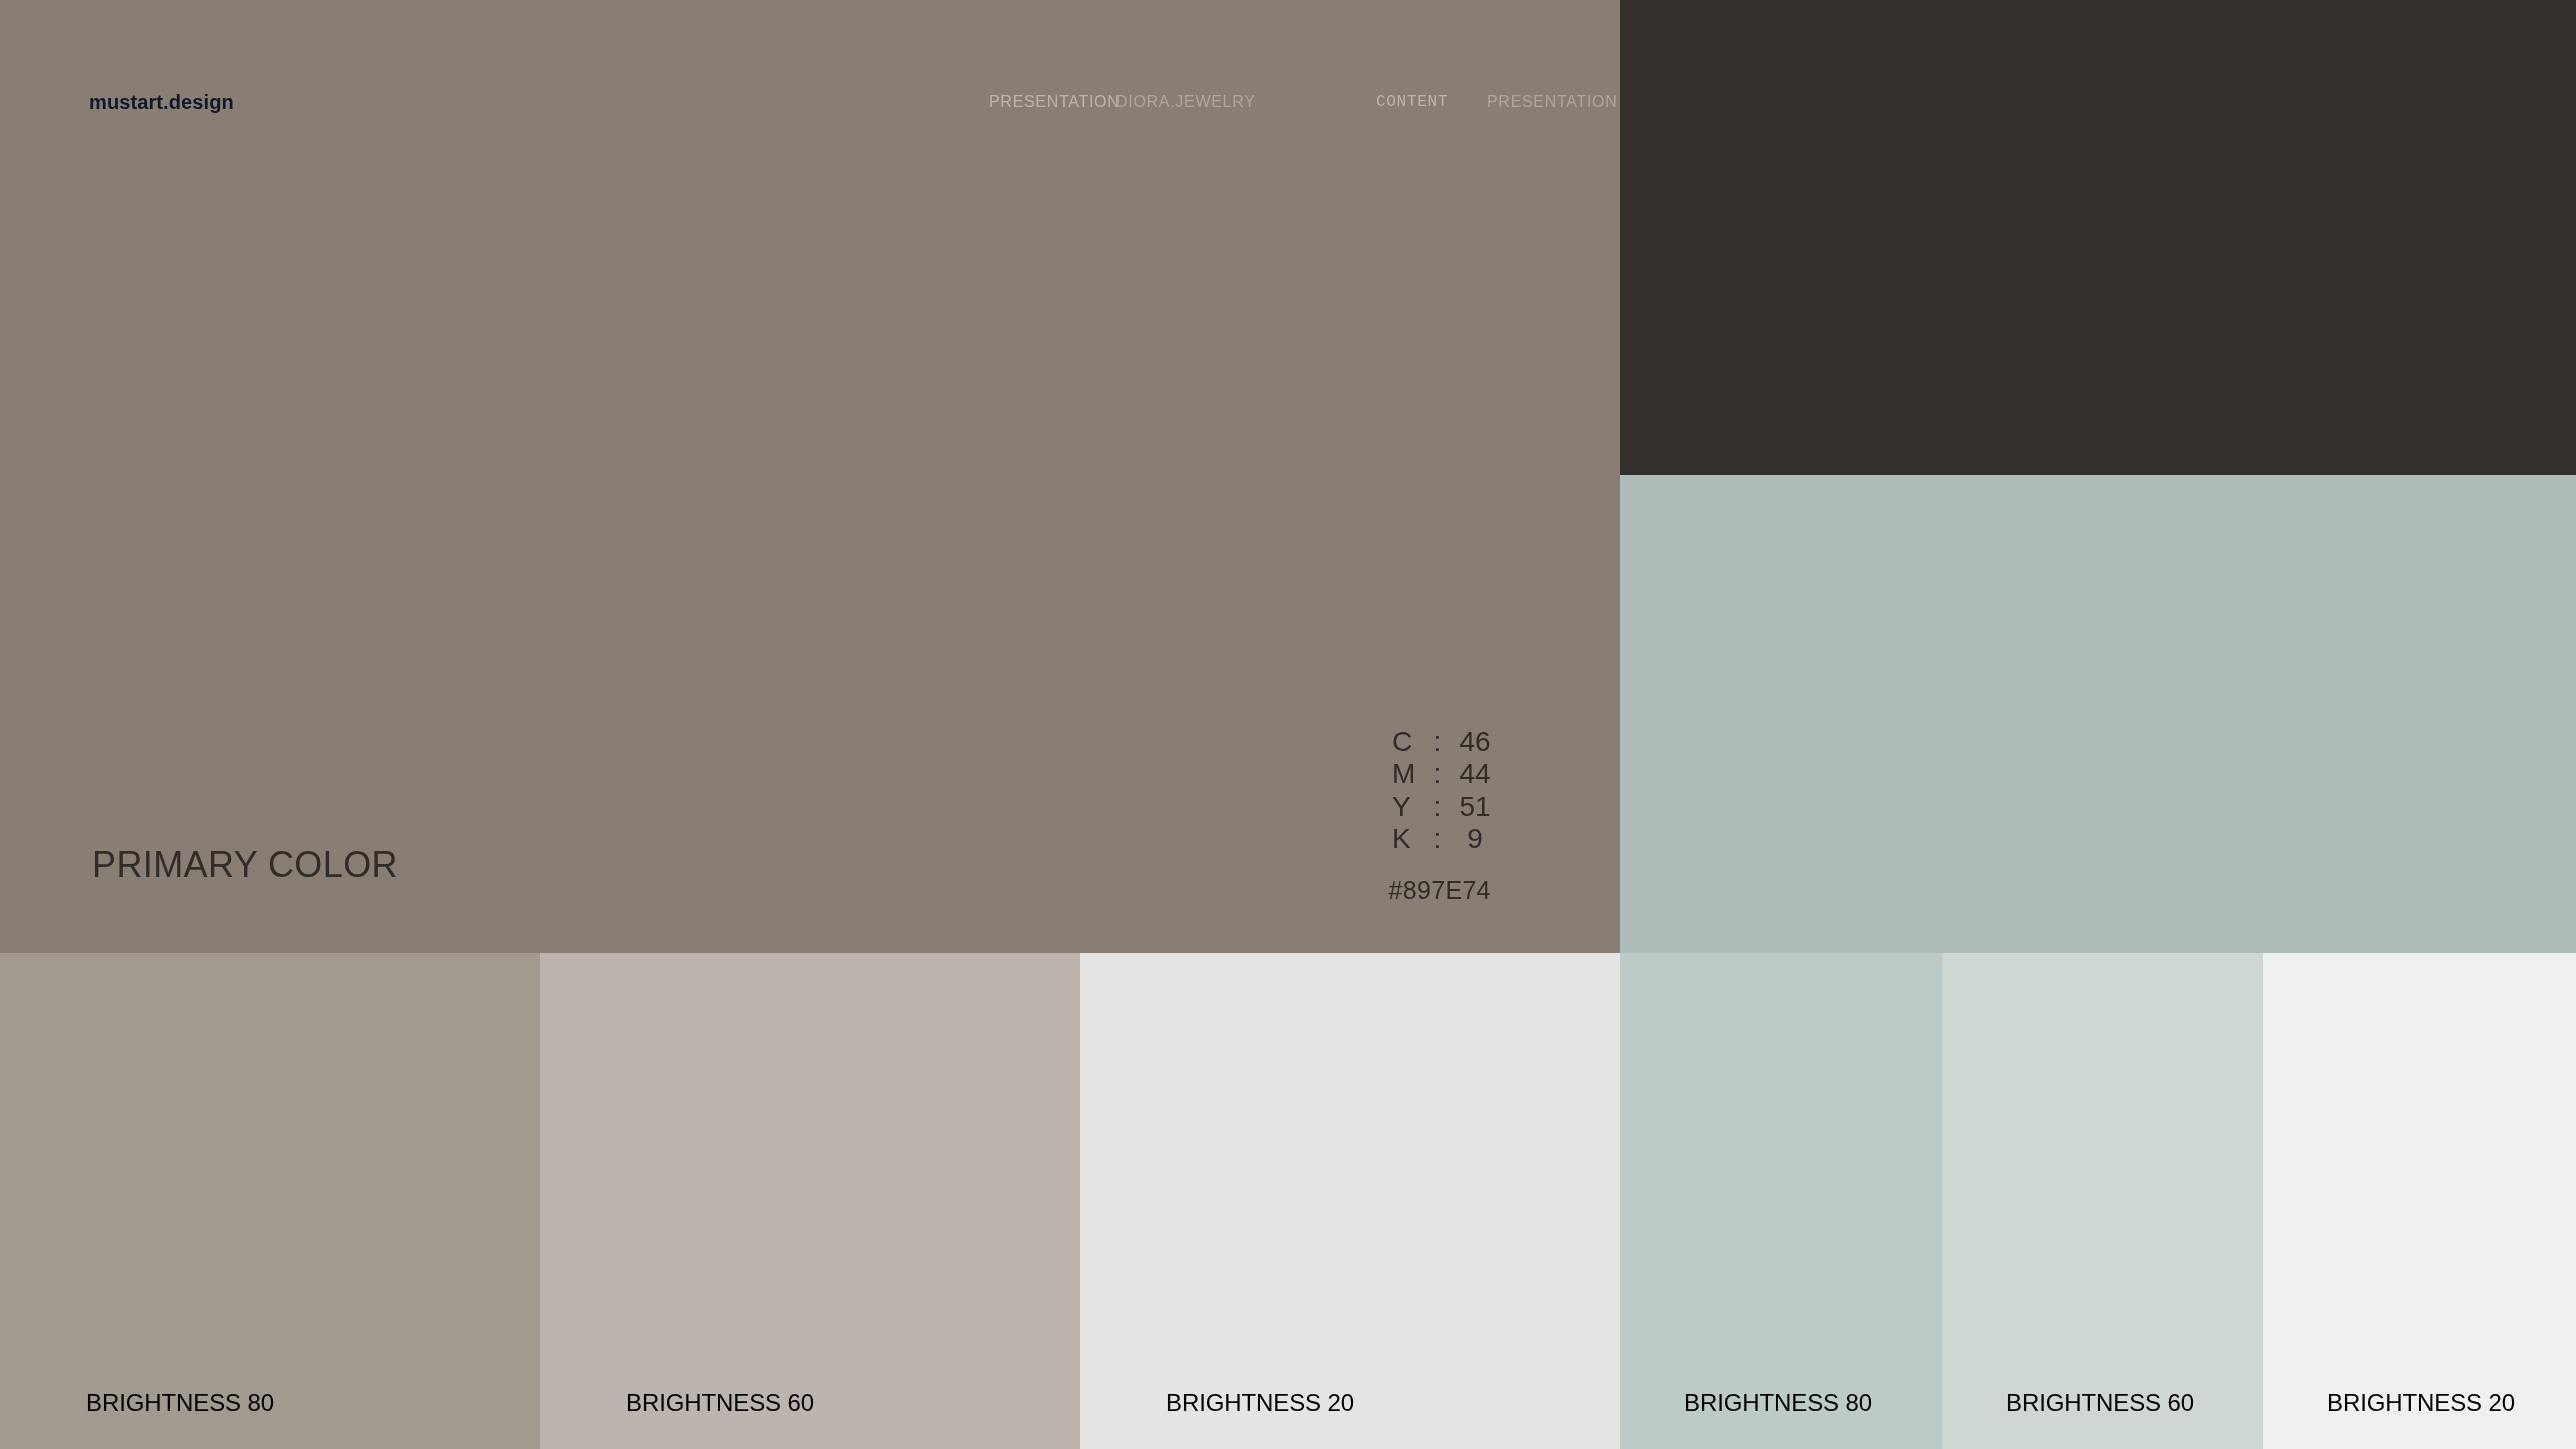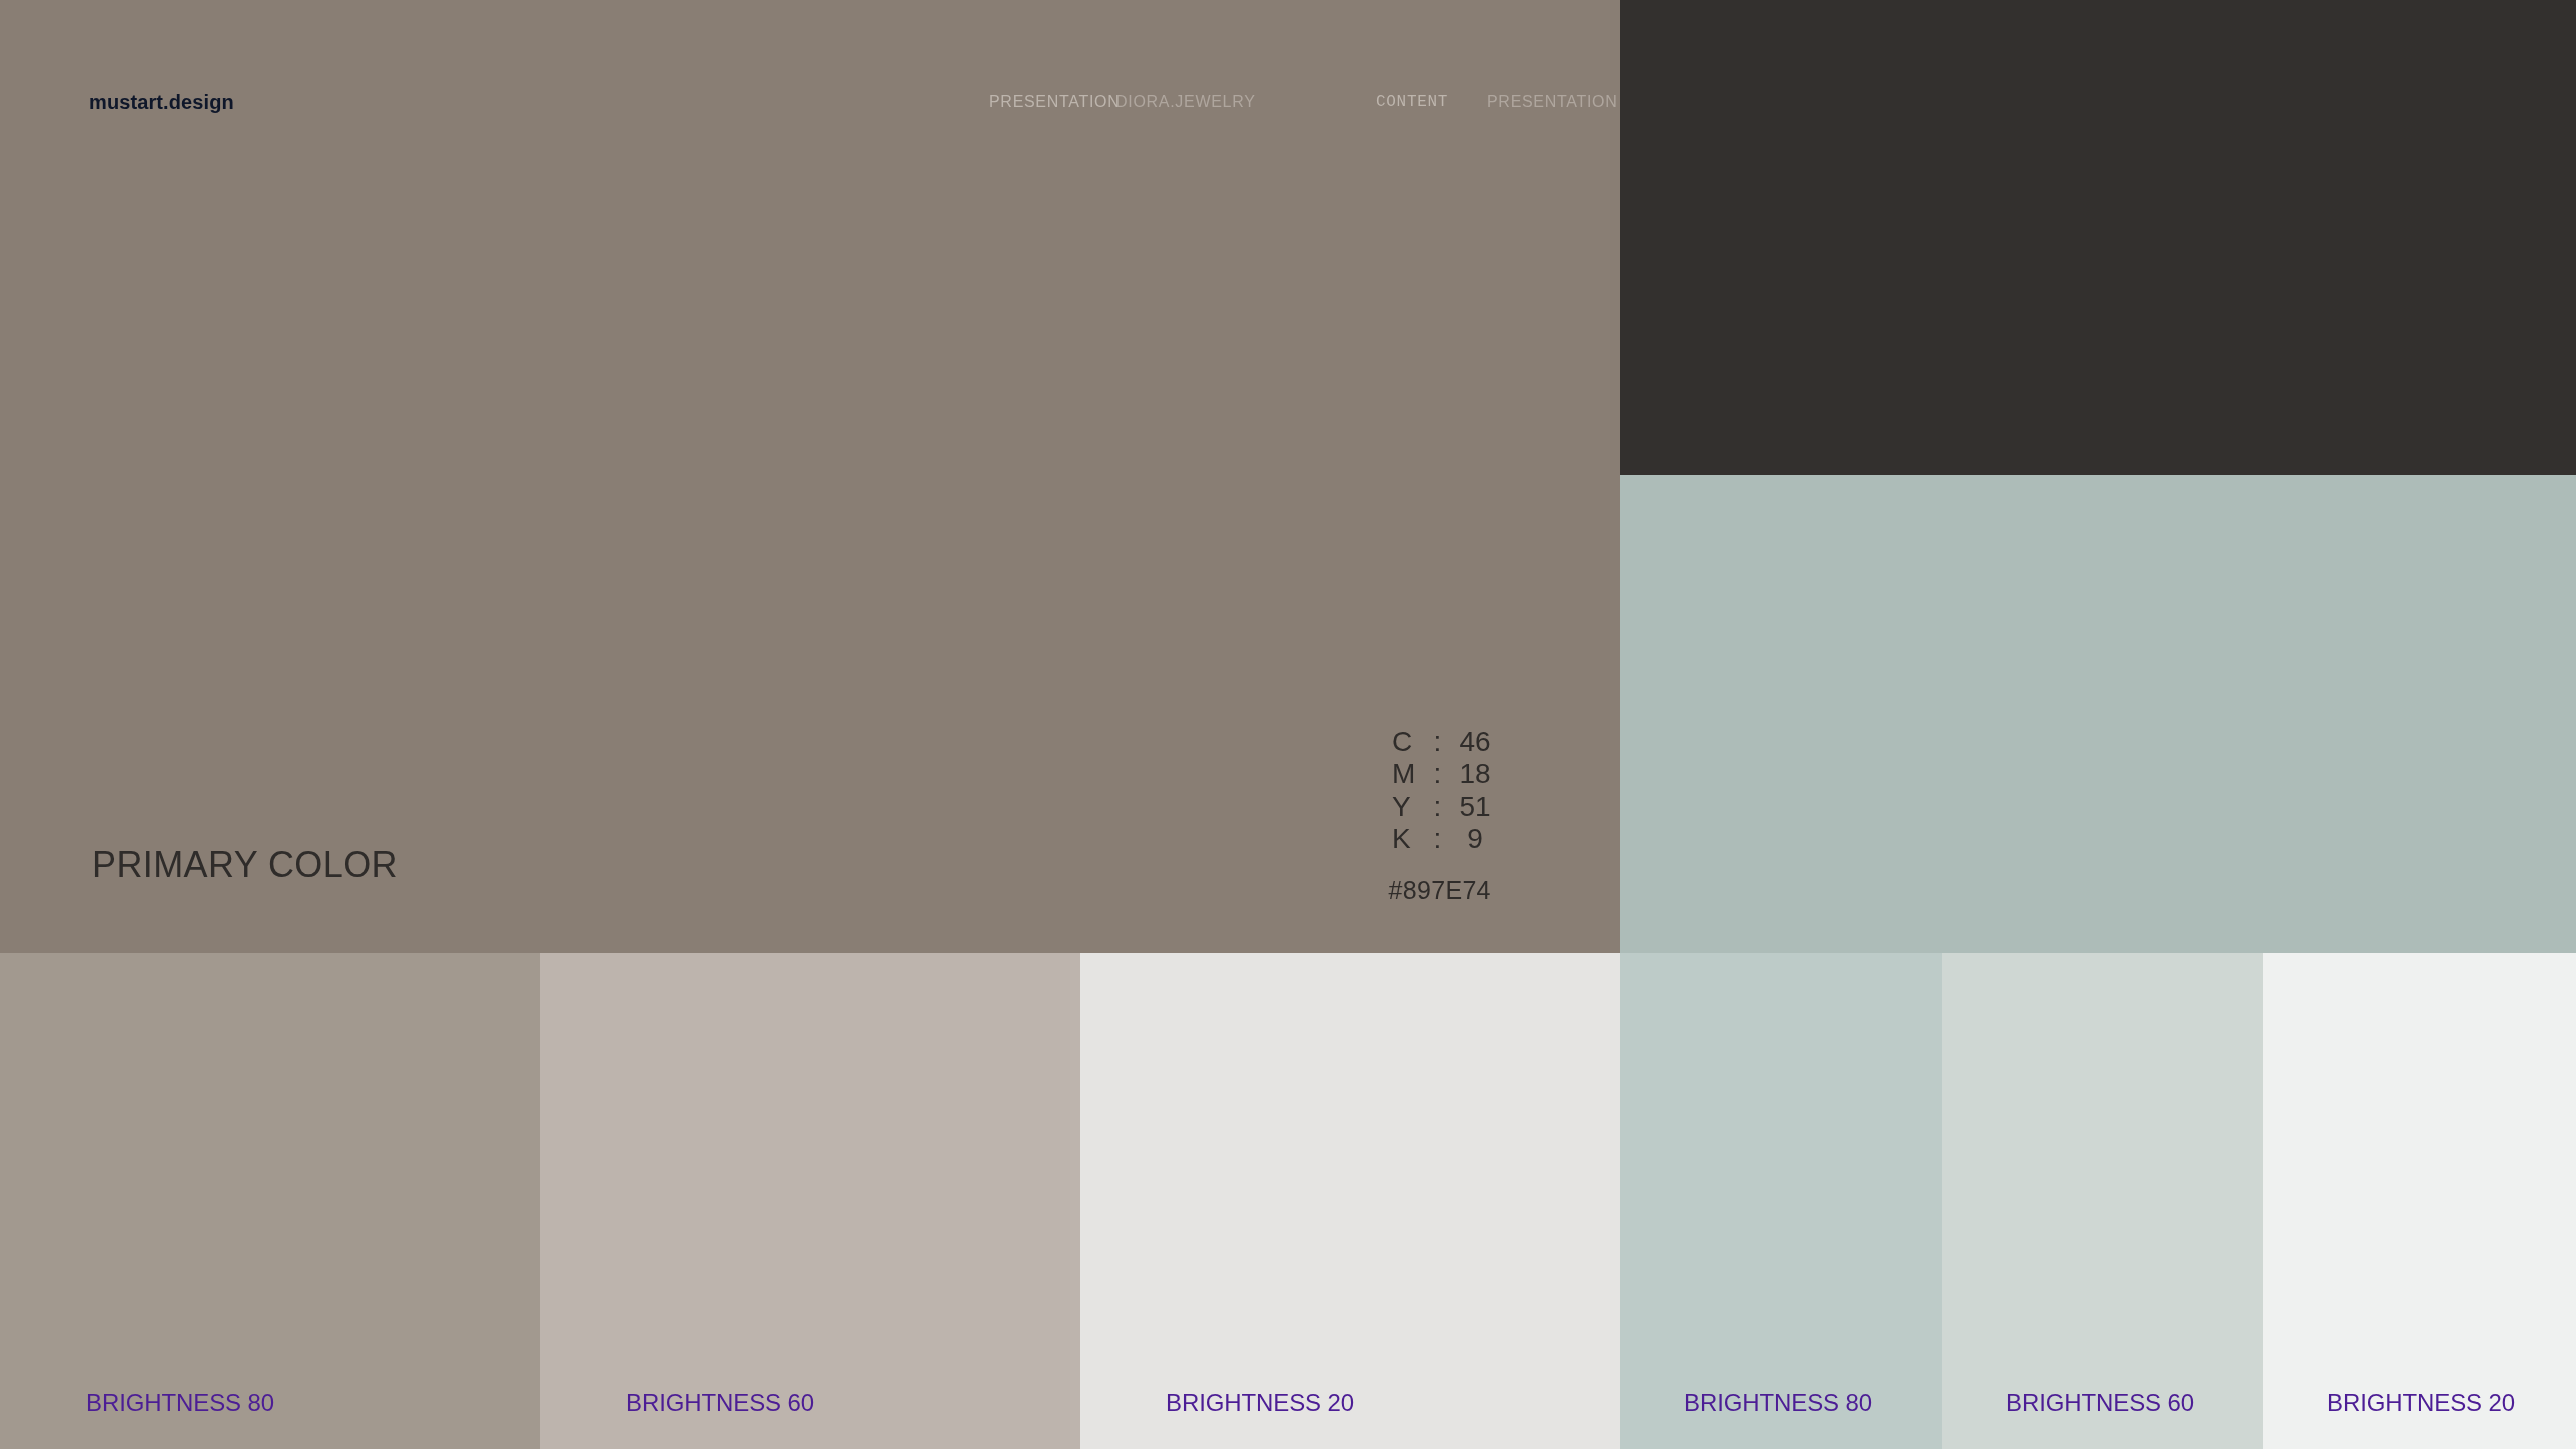--- a/index.html
+++ b/index.html
@@ -76,21 +76,21 @@
   
   #brightness-strip {
     position:absolute; left:0; top:953px;
     width:2576px; height:496px;
     display:flex;
   }
   .swatch { position:relative; height:100%; }
   .swatch-label {
     position:absolute; left:86px; bottom:32px;
     font-size:24px; font-weight:400; letter-spacing:-0.1px;
-    color:#4c1d95;
+    color:#000000;
     white-space:nowrap;
   }
   .sw-0 { width:540px; }
   .sw-1 { width:540px; }
   .sw-2 { width:540px; }
   .sw-3 { width:322px; }
   .sw-4 { width:321px; }
   .sw-5 { width:313px; }
   .sw-3 .swatch-label,
   .sw-4 .swatch-label,
@@ -114,21 +114,21 @@
 
     <div class="cmyk-block" id="primary-cmyk">
       <div class="cmyk-row">
         <span class="cmyk-key">C</span>
         <span class="cmyk-colon">:</span>
         <span class="cmyk-val">46</span>
       </div>
       <div class="cmyk-row">
         <span class="cmyk-key">M</span>
         <span class="cmyk-colon">:</span>
-        <span class="cmyk-val">18</span>
+        <span class="cmyk-val">44</span>
       </div>
       <div class="cmyk-row">
         <span class="cmyk-key">Y</span>
         <span class="cmyk-colon">:</span>
         <span class="cmyk-val">51</span>
       </div>
       <div class="cmyk-row">
         <span class="cmyk-key">K</span>
         <span class="cmyk-colon">:</span>
         <span class="cmyk-val">9</span>

